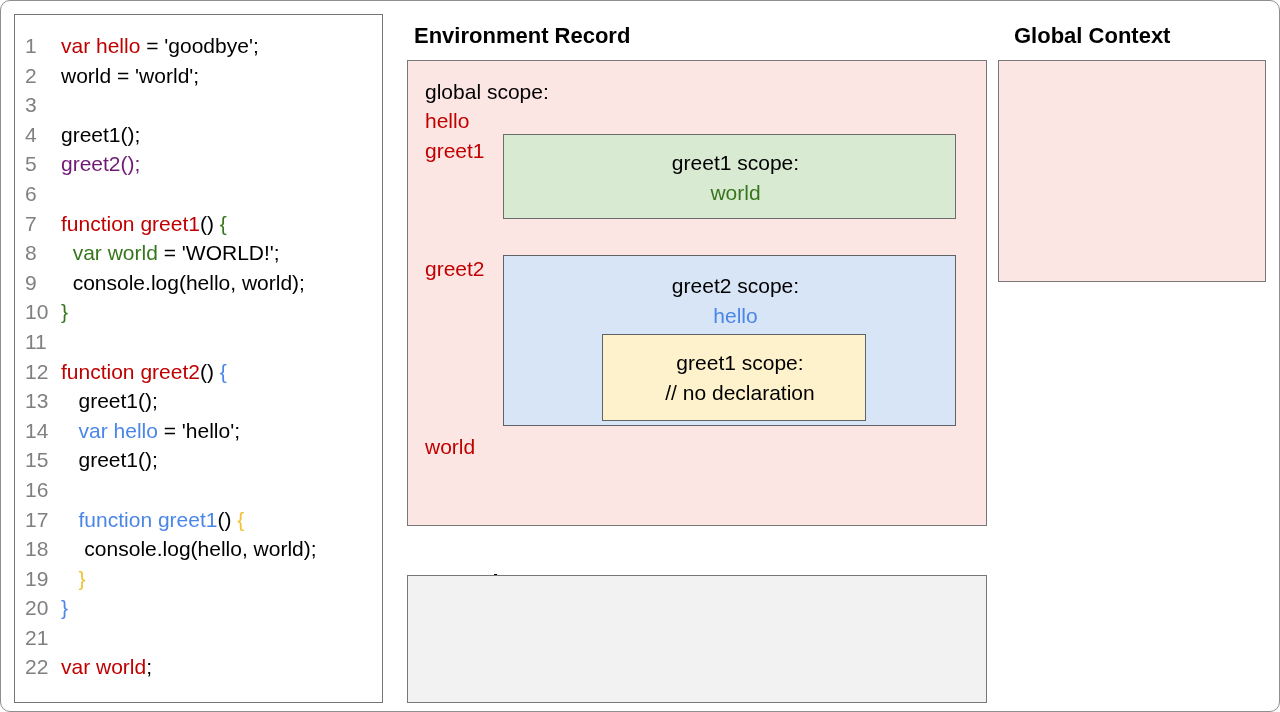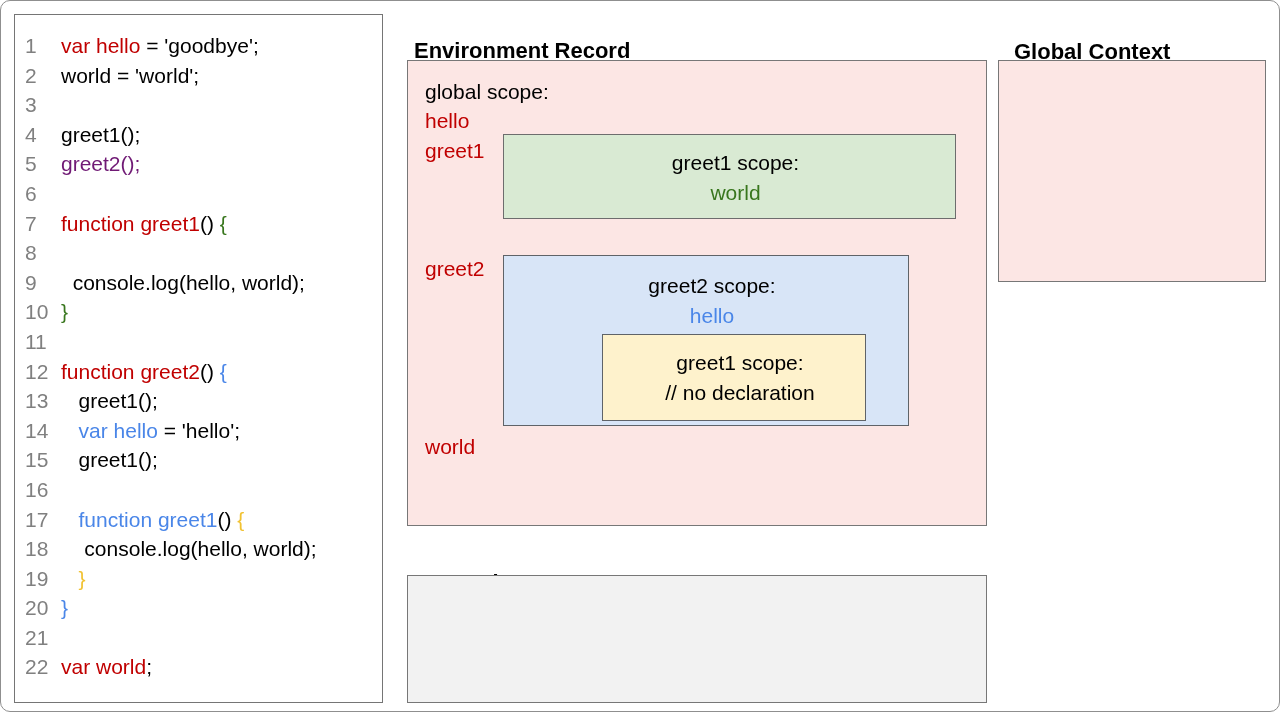--- a/index.html
+++ b/index.html
@@ -27,22 +27,22 @@
     flex:none;width:36px;padding-left:10px;
     color:var(--gray,#808080);
   }
   .line-text{white-space:pre;color:#000;}
 
   
   .section-title{
     position:absolute;font-size:22px;font-weight:bold;color:#000;
     white-space:nowrap;
   }
-  .env-title{left:414px;top:38px;}
-  .gc-title{left:1014px;top:23px;margin-top:16px;}
+  .env-title{left:414px;top:23px;}
+  .gc-title{left:1014px;top:23px;}
   .console-title{left:424px;top:542px;margin-top:28px;}
 
   
   .env-box{
     position:absolute;left:407px;top:60px;width:580px;height:466px;
     box-sizing:border-box;
     background:var(--pink,#fce6e4);border:1px solid var(--border,#777);
     font-size:21px;line-height:29.6px;
   }
   .scope-label{position:absolute;left:17px;white-space:nowrap;text-align:center;}
@@ -51,21 +51,21 @@
   .t-blue{color:var(--blue,#4a86e8);}
   .t-black{color:#000;}
 
   .greet1-box{
     position:absolute;left:95px;top:73px;width:453px;height:85px;
     box-sizing:border-box;
     background:var(--greenfill,#d9ead3);border:1px solid #6d6d6d;
     padding:13px 0 0 12px;
   }
   .greet2-box{
-    position:absolute;left:95px;top:194px;width:406px;height:171px;
+    position:absolute;left:95px;top:194px;width:453px;height:171px;
     box-sizing:border-box;
     background:var(--bluefill,#d8e5f7);border:1px solid #5f6368;
     padding:15px 0 0 12px;
   }
   .inner-greet1-box{
     position:absolute;left:98px;top:78px;width:264px;height:87px;
     box-sizing:border-box;
     background:var(--yellowfill,#fef2cc);border:1px solid #5f6368;
     padding:13px 0 0 12px;
   }
@@ -115,20 +115,21 @@
       <div class="code-line">
         <span class="line-num">6</span>
         <span class="line-text"></span>
       </div>
       <div class="code-line">
         <span class="line-num">7</span>
         <span class="line-text"><span style="color: rgb(192, 0, 0);">function greet1</span><span style="color: rgb(0, 0, 0);">() </span><span style="color: rgb(56, 118, 29);">{</span></span>
       </div>
       <div class="code-line">
         <span class="line-num">8</span>
+        <span class="line-text"><span style="color: rgb(0, 0, 0);">  </span><span style="color: rgb(56, 118, 29);">var world</span><span style="color: rgb(0, 0, 0);"> = 'WORLD!';</span></span>
       </div>
       <div class="code-line">
         <span class="line-num">9</span>
         <span class="line-text"><span style="color: rgb(0, 0, 0);">  console.log(hello, world);</span></span>
       </div>
       <div class="code-line">
         <span class="line-num">10</span>
         <span class="line-text"><span style="color: rgb(56, 118, 29);">}</span></span>
       </div>
       <div class="code-line">

